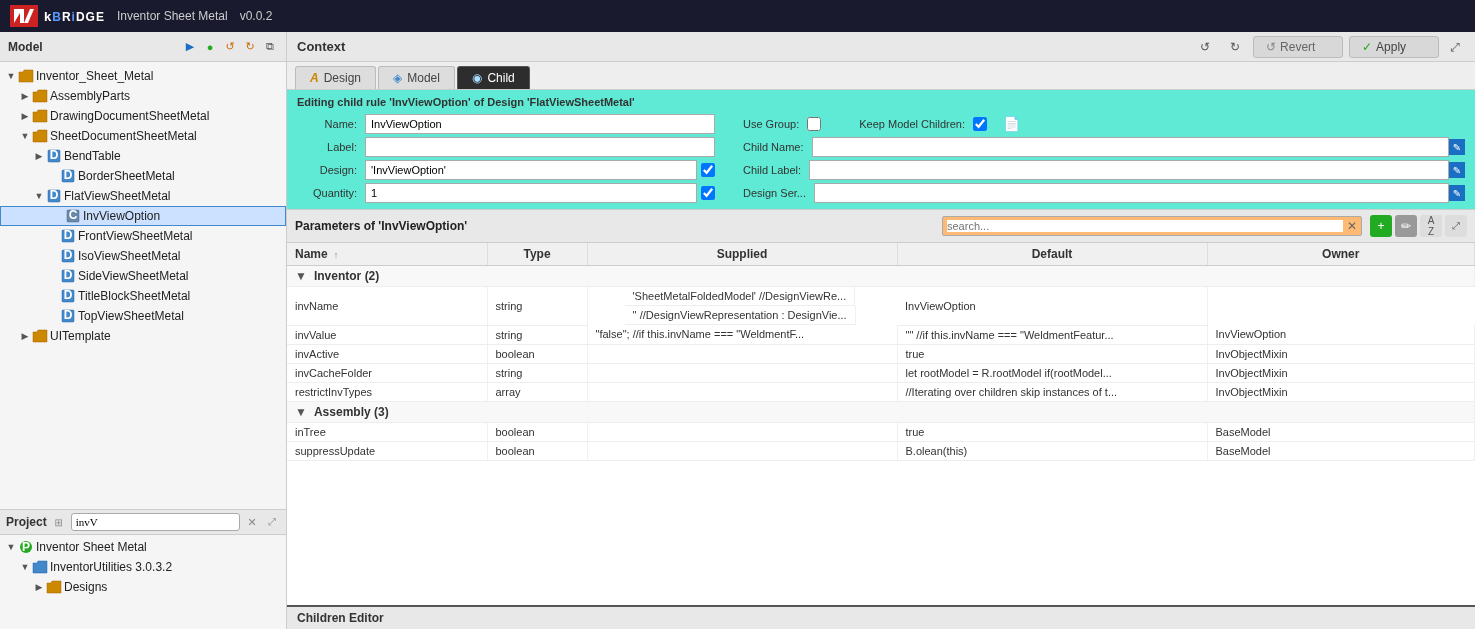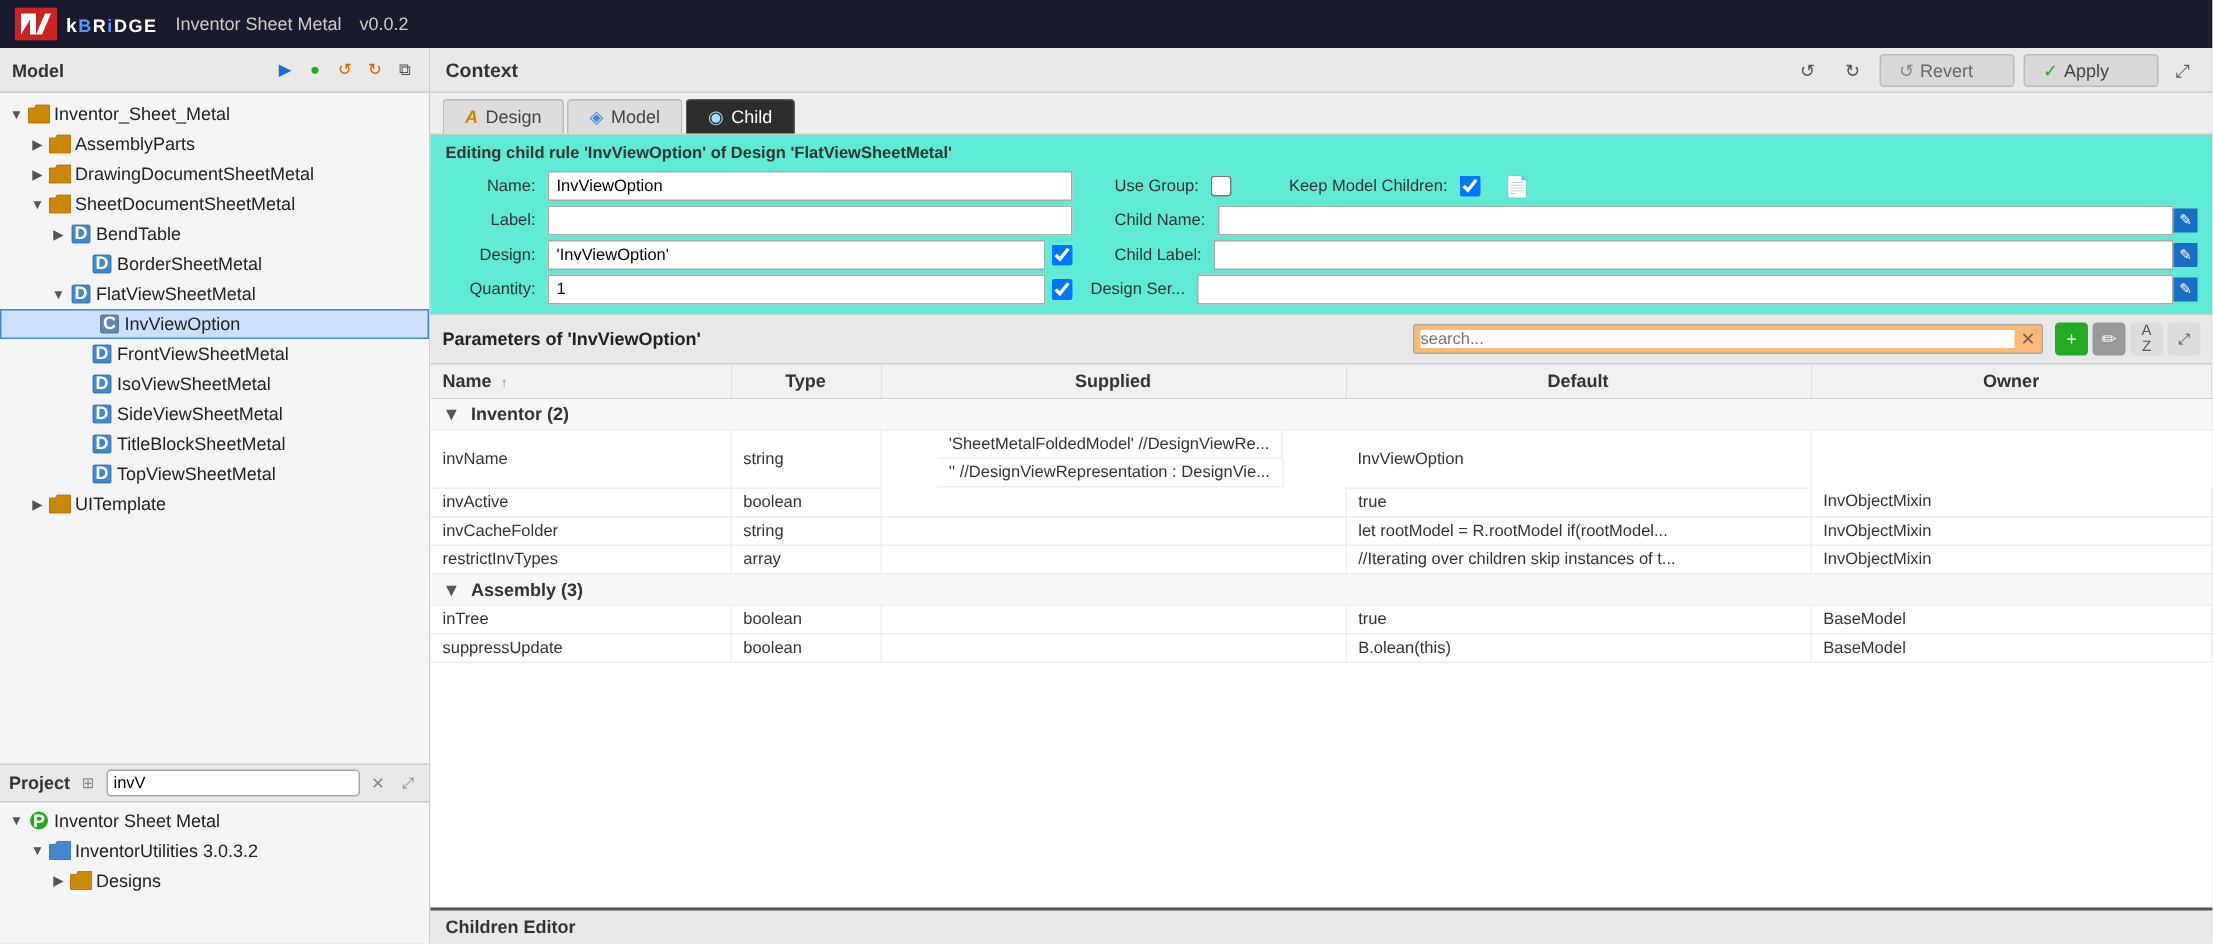--- a/index.html
+++ b/index.html
@@ -147,20 +147,21 @@
       border-bottom: 1px solid #ccc;
       background: #e8e8e8;
     }
     .search-input {
       flex: 1;
       border: 1px solid #aaa;
       border-radius: 3px;
       padding: 2px 4px;
       font-size: 11px;
       background: white;
+      font-family: Liberation Serif, serif;
     }
     .project-tree {
       flex: 1;
       overflow-y: auto;
       padding: 2px 0;
     }
     
     
     .right-panel {
       flex: 1;
@@ -753,21 +754,21 @@
           <div class="blue-check">✎</div>
         </div>
       </div>
 
       <div style="display:flex; align-items:center; gap:8px;">
         <span style="font-size:11px; color:#333; width:60px; text-align:right;">Quantity:</span>
         <div style="display:flex; align-items:center; flex:1; max-width:350px;">
           <input type="text" class="form-input" style="flex: 1 1 0%;" value="1">
           <input type="checkbox" class="form-checkbox" checked="" style="margin-left: 4px;">
         </div>
-        <span style="font-size:11px; color:#333; margin-left:4px;">Design Ser...</span>
+        <span style="font-size:11px; color:#333; margin-left:20px;">Design Ser...</span>
         <div style="display:flex; align-items:center; flex:1;">
           <input type="text" class="form-input" style="flex: 1 1 0%;">
           <div class="blue-check">✎</div>
         </div>
       </div>
     </div>
 
     <div class="params-panel">
       <div class="params-header">
         <span class="params-title">Parameters of 'InvViewOption'</span>
@@ -813,20 +814,27 @@
                 <span>Inventor (2)</span>
               </td>
             </tr>
             <tr>
               <td>invName</td>
               <td>string</td>
               <td class="truncate" style="max-width:310px;">'SheetMetalFoldedModel' //DesignViewRe...</td>
               <td class="truncate" style="max-width:310px;">'' //DesignViewRepresentation : DesignVie...</td>
               <td>InvViewOption</td>
             </tr>
+            <tr>
+              <td>invValue</td>
+              <td>string</td>
+              <td>"false"; //if this.invName === "WeldmentF...</td>
+              <td>"" //if this.invName === "WeldmentFeatur...</td>
+              <td>InvViewOption</td>
+            </tr>
 
             <tr>
               <td>invActive</td>
               <td>boolean</td>
               <td></td>
               <td>true</td>
               <td>InvObjectMixin</td>
             </tr>
             <tr>
               <td>invCacheFolder</td>

